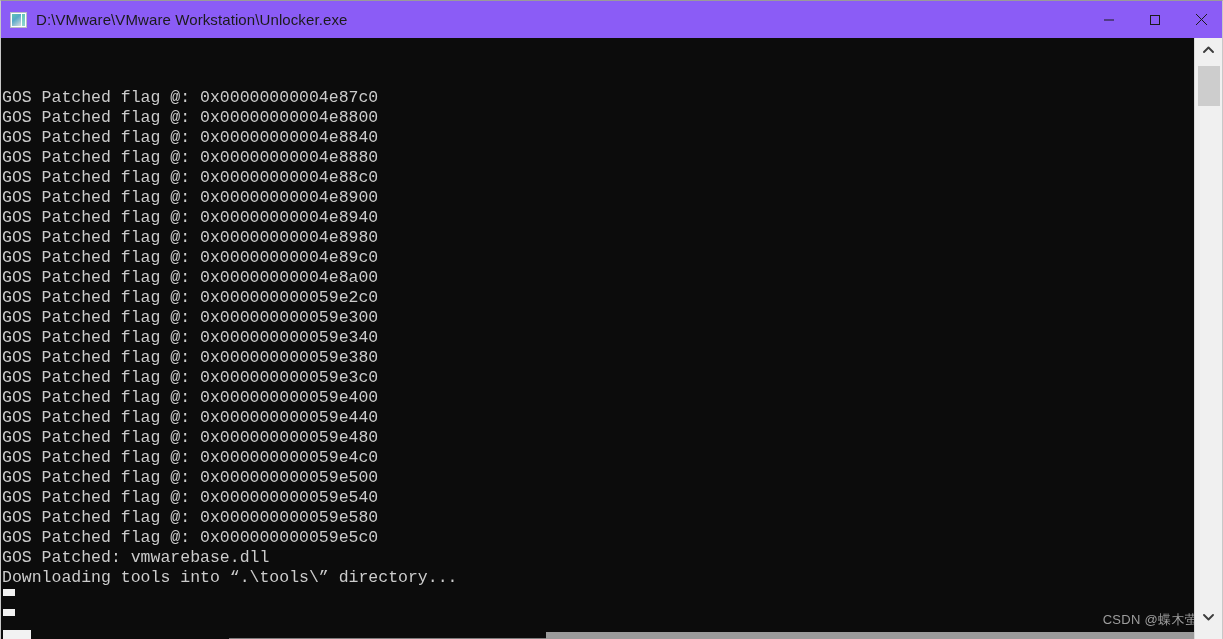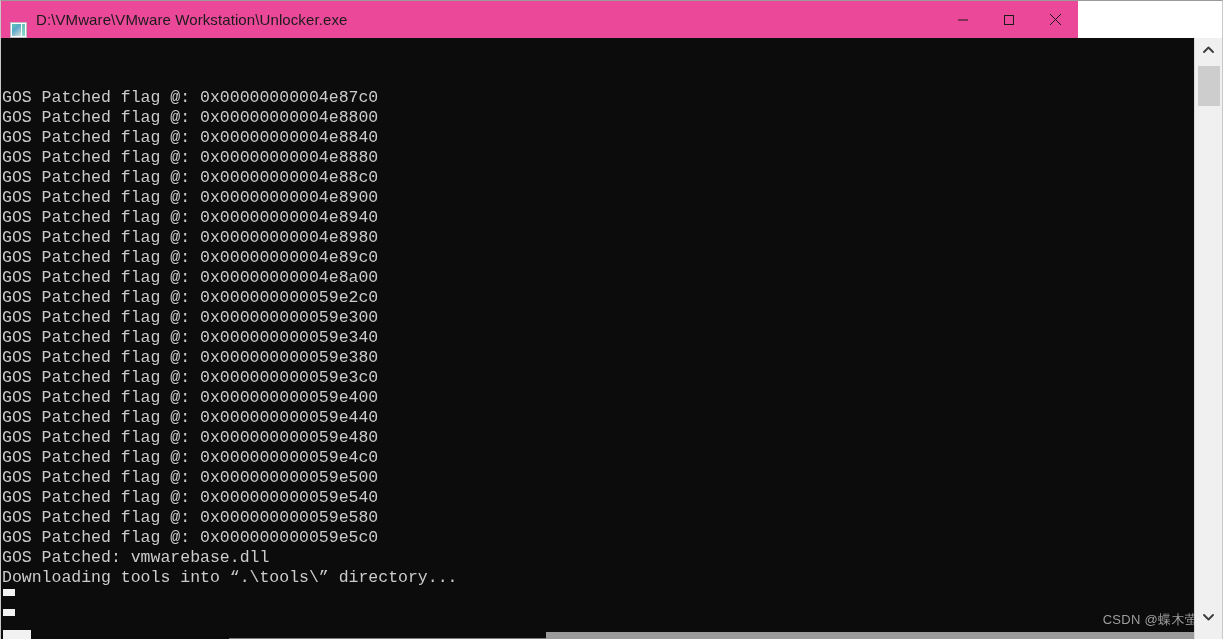--- a/index.html
+++ b/index.html
@@ -25,25 +25,25 @@
     border-left: 1px solid #c8c8c8;
     border-right: 1px solid #c8c8c8;
     overflow: hidden;
   }
 
   
   #titlebar {
     position: absolute;
     left: 0;
     top: 0;
-    width: 1077px;
+    width: 1223px;
     height: 37px;
-    background: #ec4899;
-    display: flex;
-    align-items: flex-end;
+    background: #8b5cf6;
+    display: flex;
+    align-items: center;
   }
 
   #app-icon {
     width: 17px;
     height: 16px;
     margin-left: 9px;
     margin-right: 9px;
     flex: 0 0 auto;
     position: relative;
     box-sizing: border-box;

